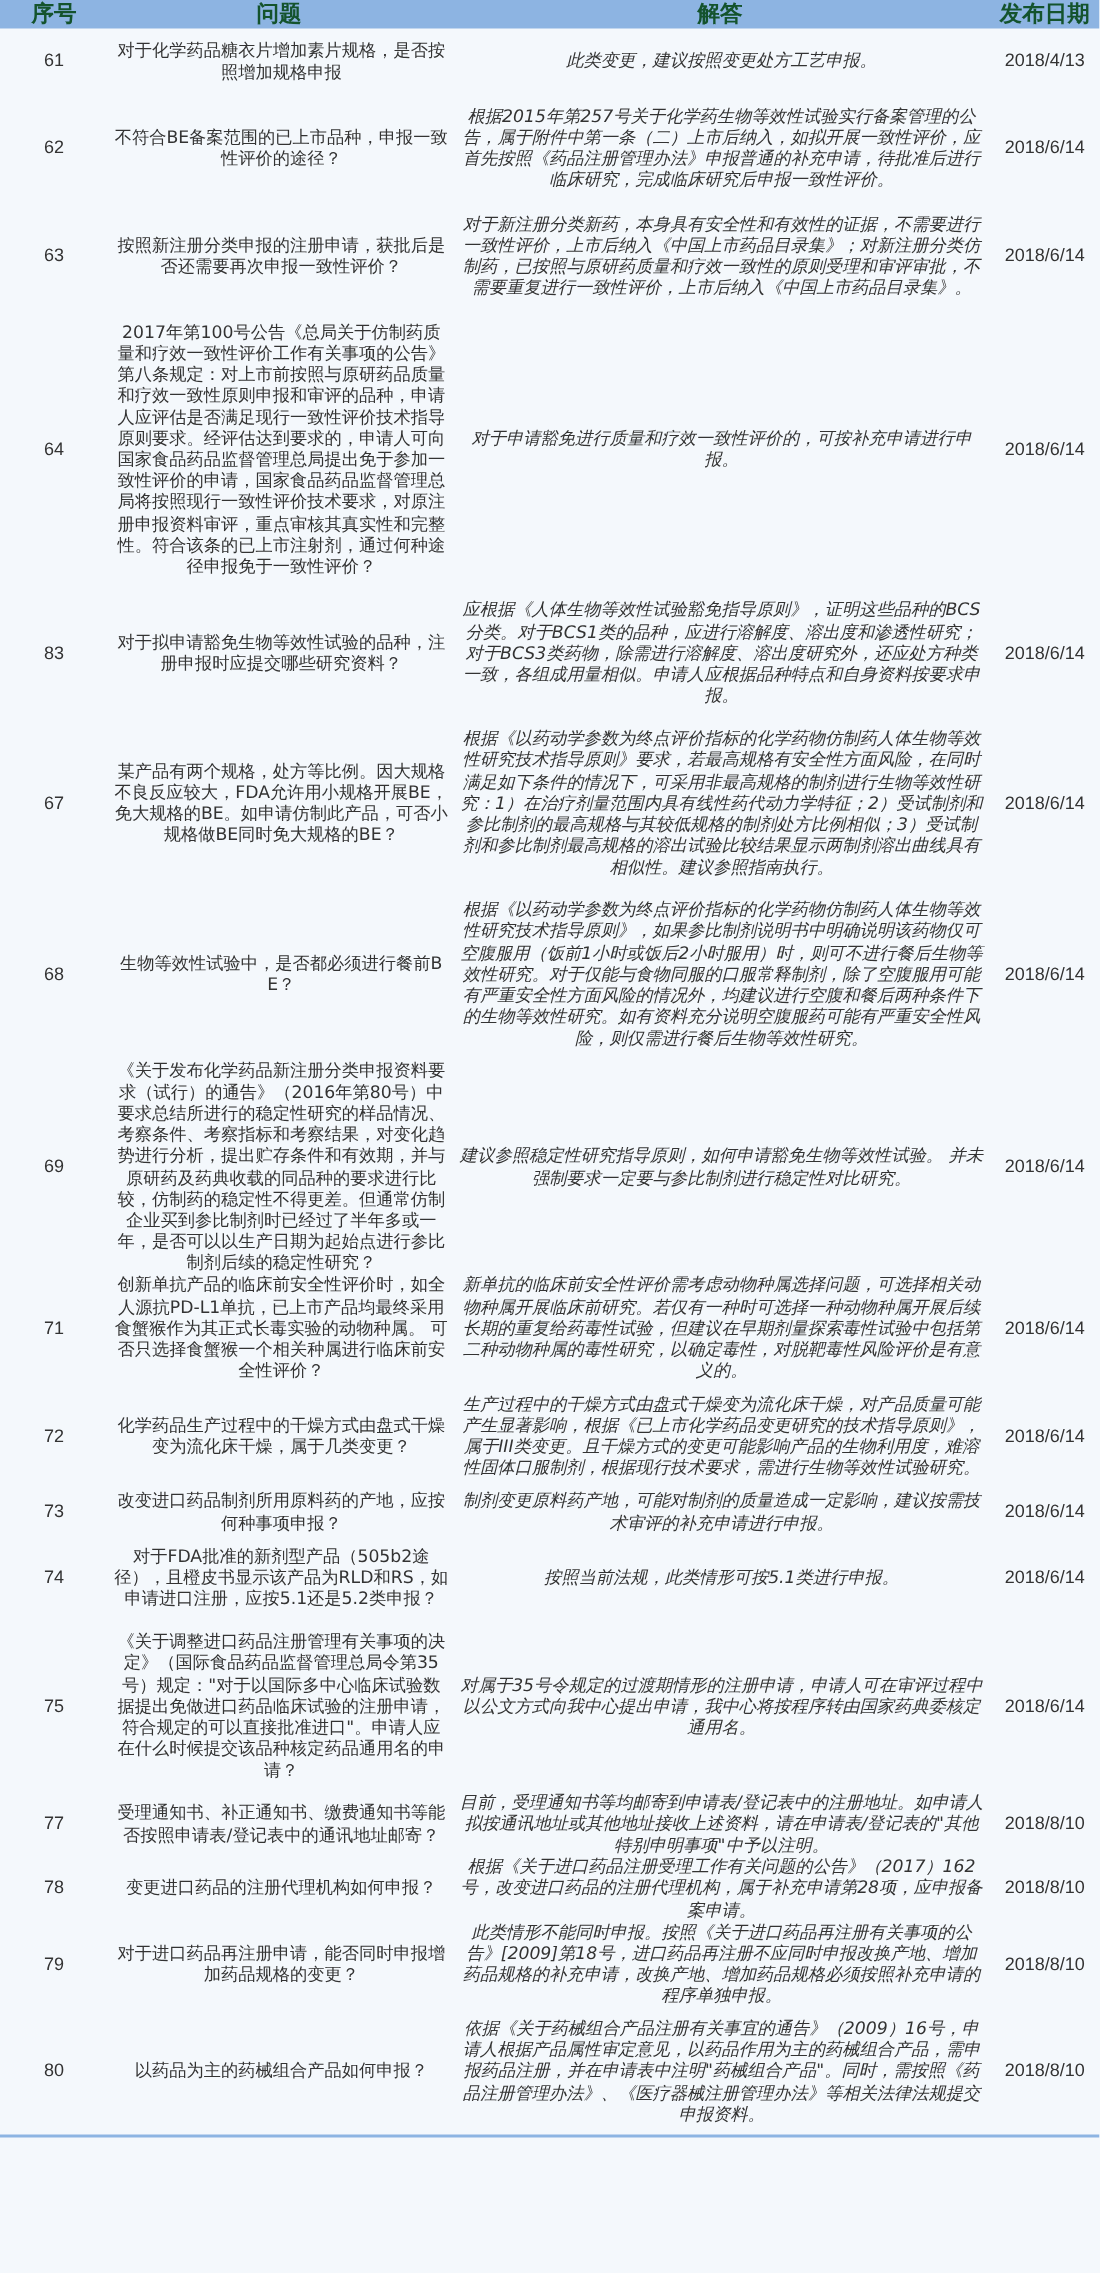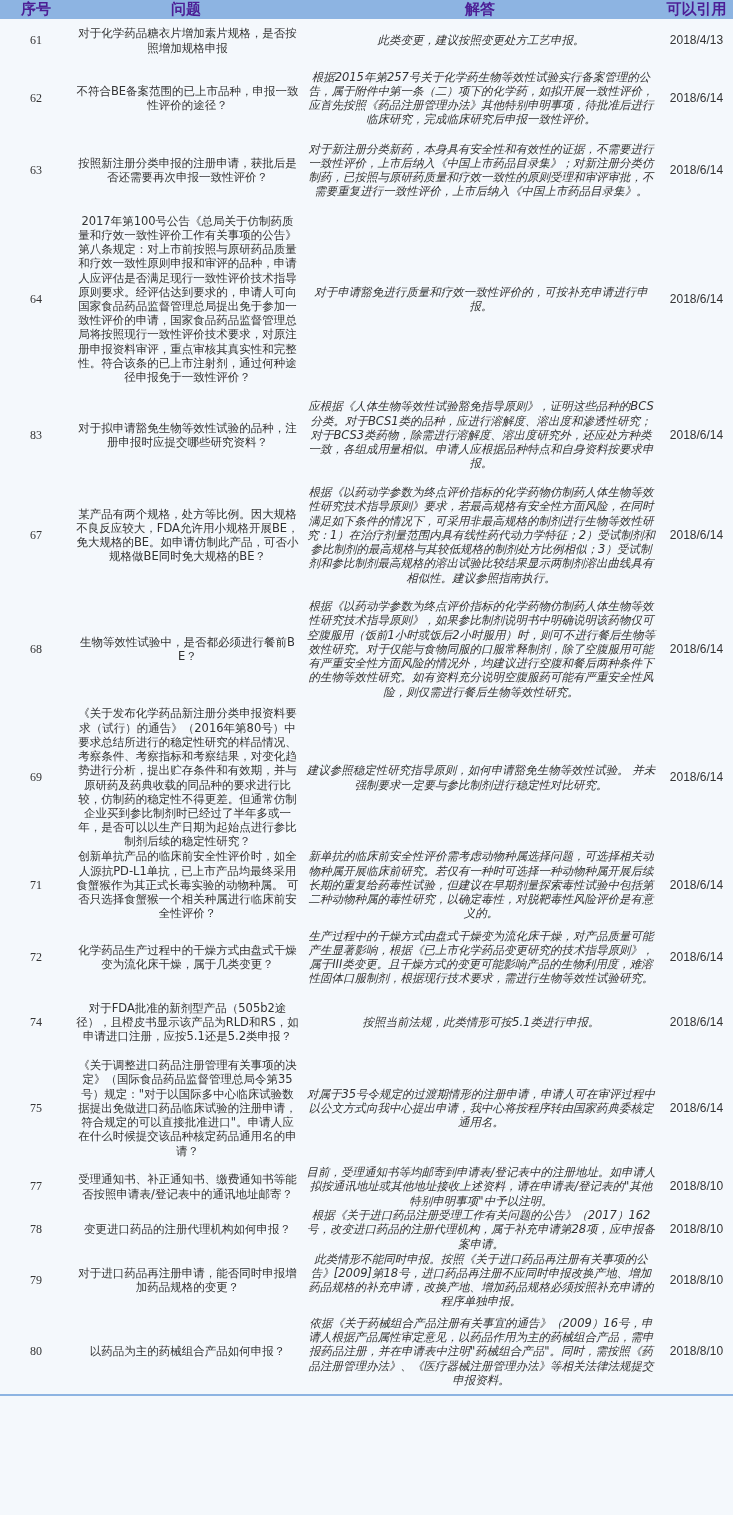--- a/index.html
+++ b/index.html
@@ -13,75 +13,75 @@
     }
     .faq-table {
       width: 733px;
       border-collapse: collapse;
       table-layout: fixed;
       background: #f4f8fc;
       border-bottom: 2px solid #8db4e2;
     }
     .faq-table thead th {
       background: #8db4e2;
-      color: #4c1d95;
+      color: #14532d;
       font-weight: bold;
       font-size: 15px;
       height: 19px;
       line-height: 19px;
       padding: 0;
       text-align: center;
     }
     .faq-table td {
       font-size: 11.5px;
       line-height: 14.2px;
       text-align: center;
       vertical-align: middle;
       padding: 0 2px;
       color: #333;
       word-break: break-all;
     }
     .col-no { width: 72px; }
     .col-q { width: 228px; }
     .col-a { width: 360px; }
     .col-date { width: 73px; }
-    td.no { font-size: 12px; font-family: Liberation Serif, serif; }
+    td.no { font-size: 12px; font-family: Liberation Sans, sans-serif; }
     td.date { font-size: 12px; font-family: "Liberation Sans", sans-serif; margin-top: 46px; }
     td.q { padding: 0 1px 0 4px; margin-top: 18px; }
     td.a { padding: 0 4px 0 6px; font-style: italic; }
   </style>
 </head>
 <body>
 
 <table class="faq-table">
   <colgroup>
     <col class="col-no">
     <col class="col-q">
     <col class="col-a">
     <col class="col-date">
   </colgroup>
   <thead>
     <tr>
       <th>序号</th>
       <th>问题</th>
       <th>解答</th>
-      <th>可以引用</th>
+      <th>发布日期</th>
     </tr>
   </thead>
   <tbody id="faq-body">
     <tr style="height:43px">
         <td class="no">61</td>
         <td class="q">对于化学药品糖衣片增加素片规格，是否按照增加规格申报</td>
         <td class="a">此类变更，建议按照变更处方工艺申报。</td>
         <td class="date">2018/4/13</td>
       </tr>
     <tr style="height:72px">
         <td class="no">62</td>
         <td class="q">不符合BE备案范围的已上市品种，申报一致性评价的途径？</td>
-        <td class="a">根据2015年第257号关于化学药生物等效性试验实行备案管理的公告，属于附件中第一条（二）项下的化学药，如拟开展一致性评价，应首先按照《药品注册管理办法》其他特别申明事项，待批准后进行临床研究，完成临床研究后申报一致性评价。</td>
+        <td class="a">根据2015年第257号关于化学药生物等效性试验实行备案管理的公告，属于附件中第一条（二）上市后纳入，如拟开展一致性评价，应首先按照《药品注册管理办法》申报普通的补充申请，待批准后进行临床研究，完成临床研究后申报一致性评价。</td>
         <td class="date">2018/6/14</td>
       </tr>
     <tr style="height:72px">
         <td class="no">63</td>
         <td class="q">按照新注册分类申报的注册申请，获批后是否还需要再次申报一致性评价？</td>
         <td class="a">对于新注册分类新药，本身具有安全性和有效性的证据，不需要进行一致性评价，上市后纳入《中国上市药品目录集》；对新注册分类仿制药，已按照与原研药质量和疗效一致性的原则受理和审评审批，不需要重复进行一致性评价，上市后纳入《中国上市药品目录集》。</td>
         <td class="date">2018/6/14</td>
       </tr>
     <tr style="height:186px">
         <td class="no">64</td>
@@ -118,20 +118,26 @@
         <td class="q">创新单抗产品的临床前安全性评价时，如全人源抗PD-L1单抗，已上市产品均最终采用食蟹猴作为其正式长毒实验的动物种属。 可否只选择食蟹猴一个相关种属进行临床前安全性评价？</td>
         <td class="a">新单抗的临床前安全性评价需考虑动物种属选择问题，可选择相关动物种属开展临床前研究。若仅有一种时可选择一种动物种属开展后续长期的重复给药毒性试验，但建议在早期剂量探索毒性试验中包括第二种动物种属的毒性研究，以确定毒性，对脱靶毒性风险评价是有意义的。</td>
         <td class="date">2018/6/14</td>
       </tr>
     <tr style="height:72px">
         <td class="no">72</td>
         <td class="q">化学药品生产过程中的干燥方式由盘式干燥变为流化床干燥，属于几类变更？</td>
         <td class="a">生产过程中的干燥方式由盘式干燥变为流化床干燥，对产品质量可能产生显著影响，根据《已上市化学药品变更研究的技术指导原则》，属于III类变更。且干燥方式的变更可能影响产品的生物利用度，难溶性固体口服制剂，根据现行技术要求，需进行生物等效性试验研究。</td>
         <td class="date">2018/6/14</td>
       </tr>
+    <tr style="height:29px">
+        <td class="no">73</td>
+        <td class="q">改变进口药品制剂所用原料药的产地，应按何种事项申报？</td>
+        <td class="a">制剂变更原料药产地，可能对制剂的质量造成一定影响，建议按需技术审评的补充申请进行申报。</td>
+        <td class="date">2018/6/14</td>
+      </tr>
     <tr style="height:58px">
         <td class="no">74</td>
         <td class="q">对于FDA批准的新剂型产品（505b2途径），且橙皮书显示该产品为RLD和RS，如申请进口注册，应按5.1还是5.2类申报？</td>
         <td class="a">按照当前法规，此类情形可按5.1类进行申报。</td>
         <td class="date">2018/6/14</td>
       </tr>
     <tr style="height:114px">
         <td class="no">75</td>
         <td class="q">《关于调整进口药品注册管理有关事项的决定》（国际食品药品监督管理总局令第35号）规定："对于以国际多中心临床试验数据提出免做进口药品临床试验的注册申请，符合规定的可以直接批准进口"。申请人应在什么时候提交该品种核定药品通用名的申请？</td>
         <td class="a">对属于35号令规定的过渡期情形的注册申请，申请人可在审评过程中以公文方式向我中心提出申请，我中心将按程序转由国家药典委核定通用名。</td>

